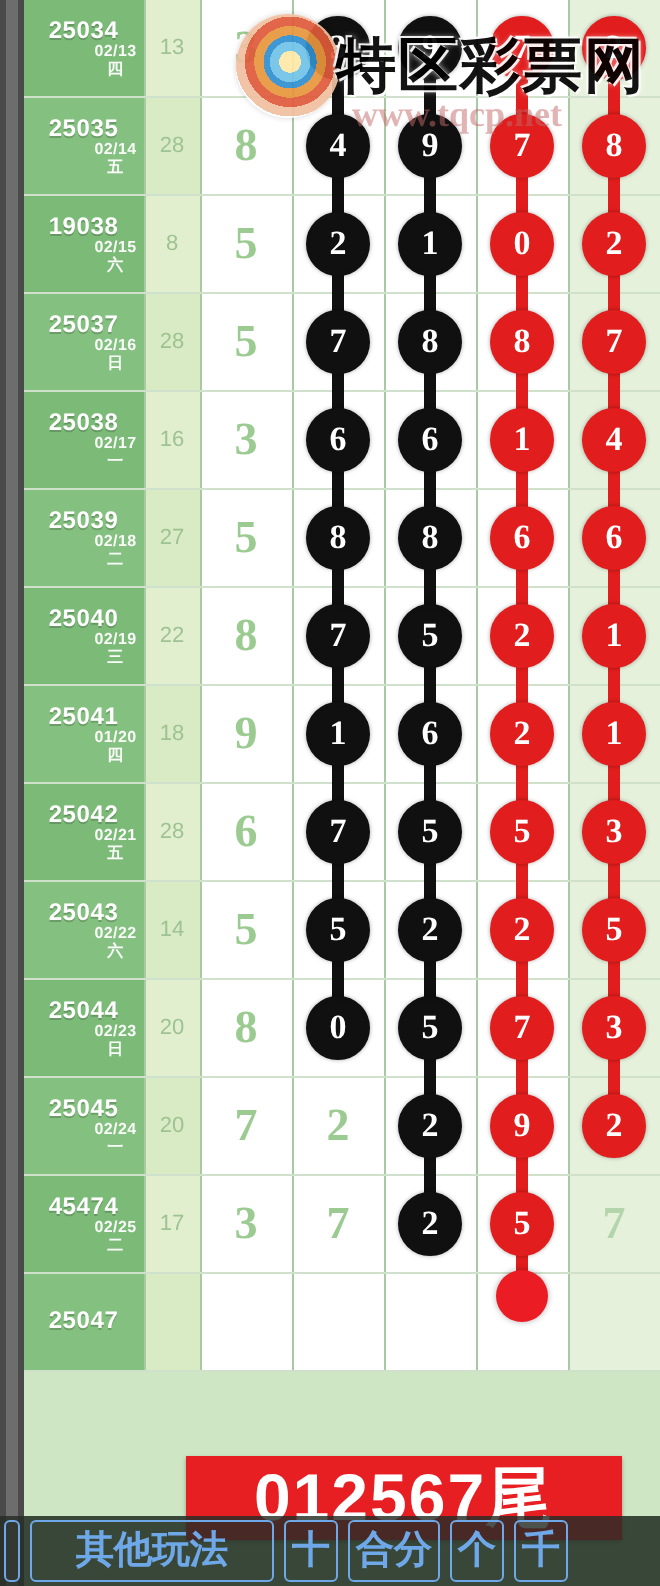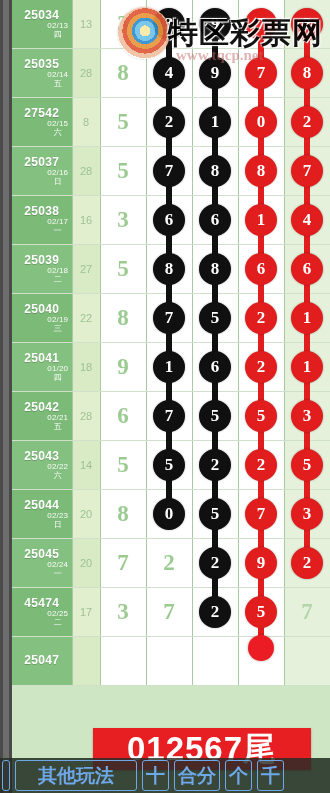--- a/index.html
+++ b/index.html
@@ -29,21 +29,21 @@
   col.c-d{width:46px;}
 
   td.issue{
     background:#7cba78;color:#ffffff;border-right:1px solid #6aa868;
     border-bottom:1px solid #6fae6c;
     line-height:1.05;
   }
   td.issue.alt{background:#84c07f;}
   .iss-no{display:block;font-size:12px;font-weight:700;letter-spacing:.3px;
           text-shadow:0 1px 0 rgba(0,0,0,.18);}
-  .iss-dt{display:block;font-size:8px;font-weight:400;opacity:.95;margin-top:1px;letter-spacing:.2px;margin-left:32px;}
+  .iss-dt{display:block;font-size:8px;font-weight:700;opacity:.95;margin-top:1px;letter-spacing:.2px;margin-left:32px;}
 
   td.sum{background:#e2efcf;color:#9ec293;font-size:11px;font-weight:400;}
   td.sum.alt{background:#d9ebc4;margin-top:39px;}
 
   td.cell{background:#ffffff;}
   td.cell.tint{background:#e6f1dc;}
 
   .plain{font-size:23px;font-weight:700;color:#9ccb92;font-family:"Liberation Serif",serif;}
   .plain.dim{color:#b4d5ab;}
 
@@ -70,21 +70,21 @@
       radial-gradient(circle at 52% 46%, #ffe9a8 0 14%, #6fc3e8 14% 26%, #2f8fd0 26% 34%, #e8963c 34% 46%, #e05a3a 46% 58%, #f0c0a0 58% 70%, #ffffff 70% 100%);
     box-shadow:0 0 3px rgba(0,0,0,.18);
   }
   .wm .wtxt{
     position:absolute;left:50px;top:8px;font-size:30px;font-weight:800;
     color:#000000;letter-spacing:1px;
     text-shadow:1px 1px 0 #ffffff,-1px -1px 0 #ffffff, 0 0 3px rgba(255,255,255,.9);
     white-space:nowrap;font-family:"DejaVu Sans",sans-serif;
   }
   .wm .wurl{
-    position:absolute;left:58px;top:42px;font-size:15px;font-weight:700;
+    position:absolute;left:58px;top:42px;font-size:18px;font-weight:700;
     color:#c46a6a;opacity:.55;white-space:nowrap;font-family:"Liberation Serif",serif;
   }
 
   
   .enddot{position:absolute;width:26px;height:26px;border-radius:50%;background:#ec1c24;
           z-index:14;box-shadow:0 0 3px rgba(0,0,0,.3);}
 
   
   .banner{
     position:absolute;left:93px;top:728px;width:218px;height:42px;
@@ -173,21 +173,21 @@
             </td>
             <td class="cell">
               <span class="ball red">7</span>
             </td>
             <td class="cell tint">
               <span class="ball red">8</span>
             </td>
           </tr>
           <tr>
             <td class="issue">
-              <span class="iss-no">27542</span>
+              <span class="iss-no">19038</span>
               <span class="iss-dt">02/15 六</span>
             </td>
             <td class="sum">8</td>
             <td class="cell"><span class="plain">5</span></td>
             <td class="cell">
               <span class="ball black">2</span>
             </td>
             <td class="cell">
               <span class="ball black">1</span>
             </td>

